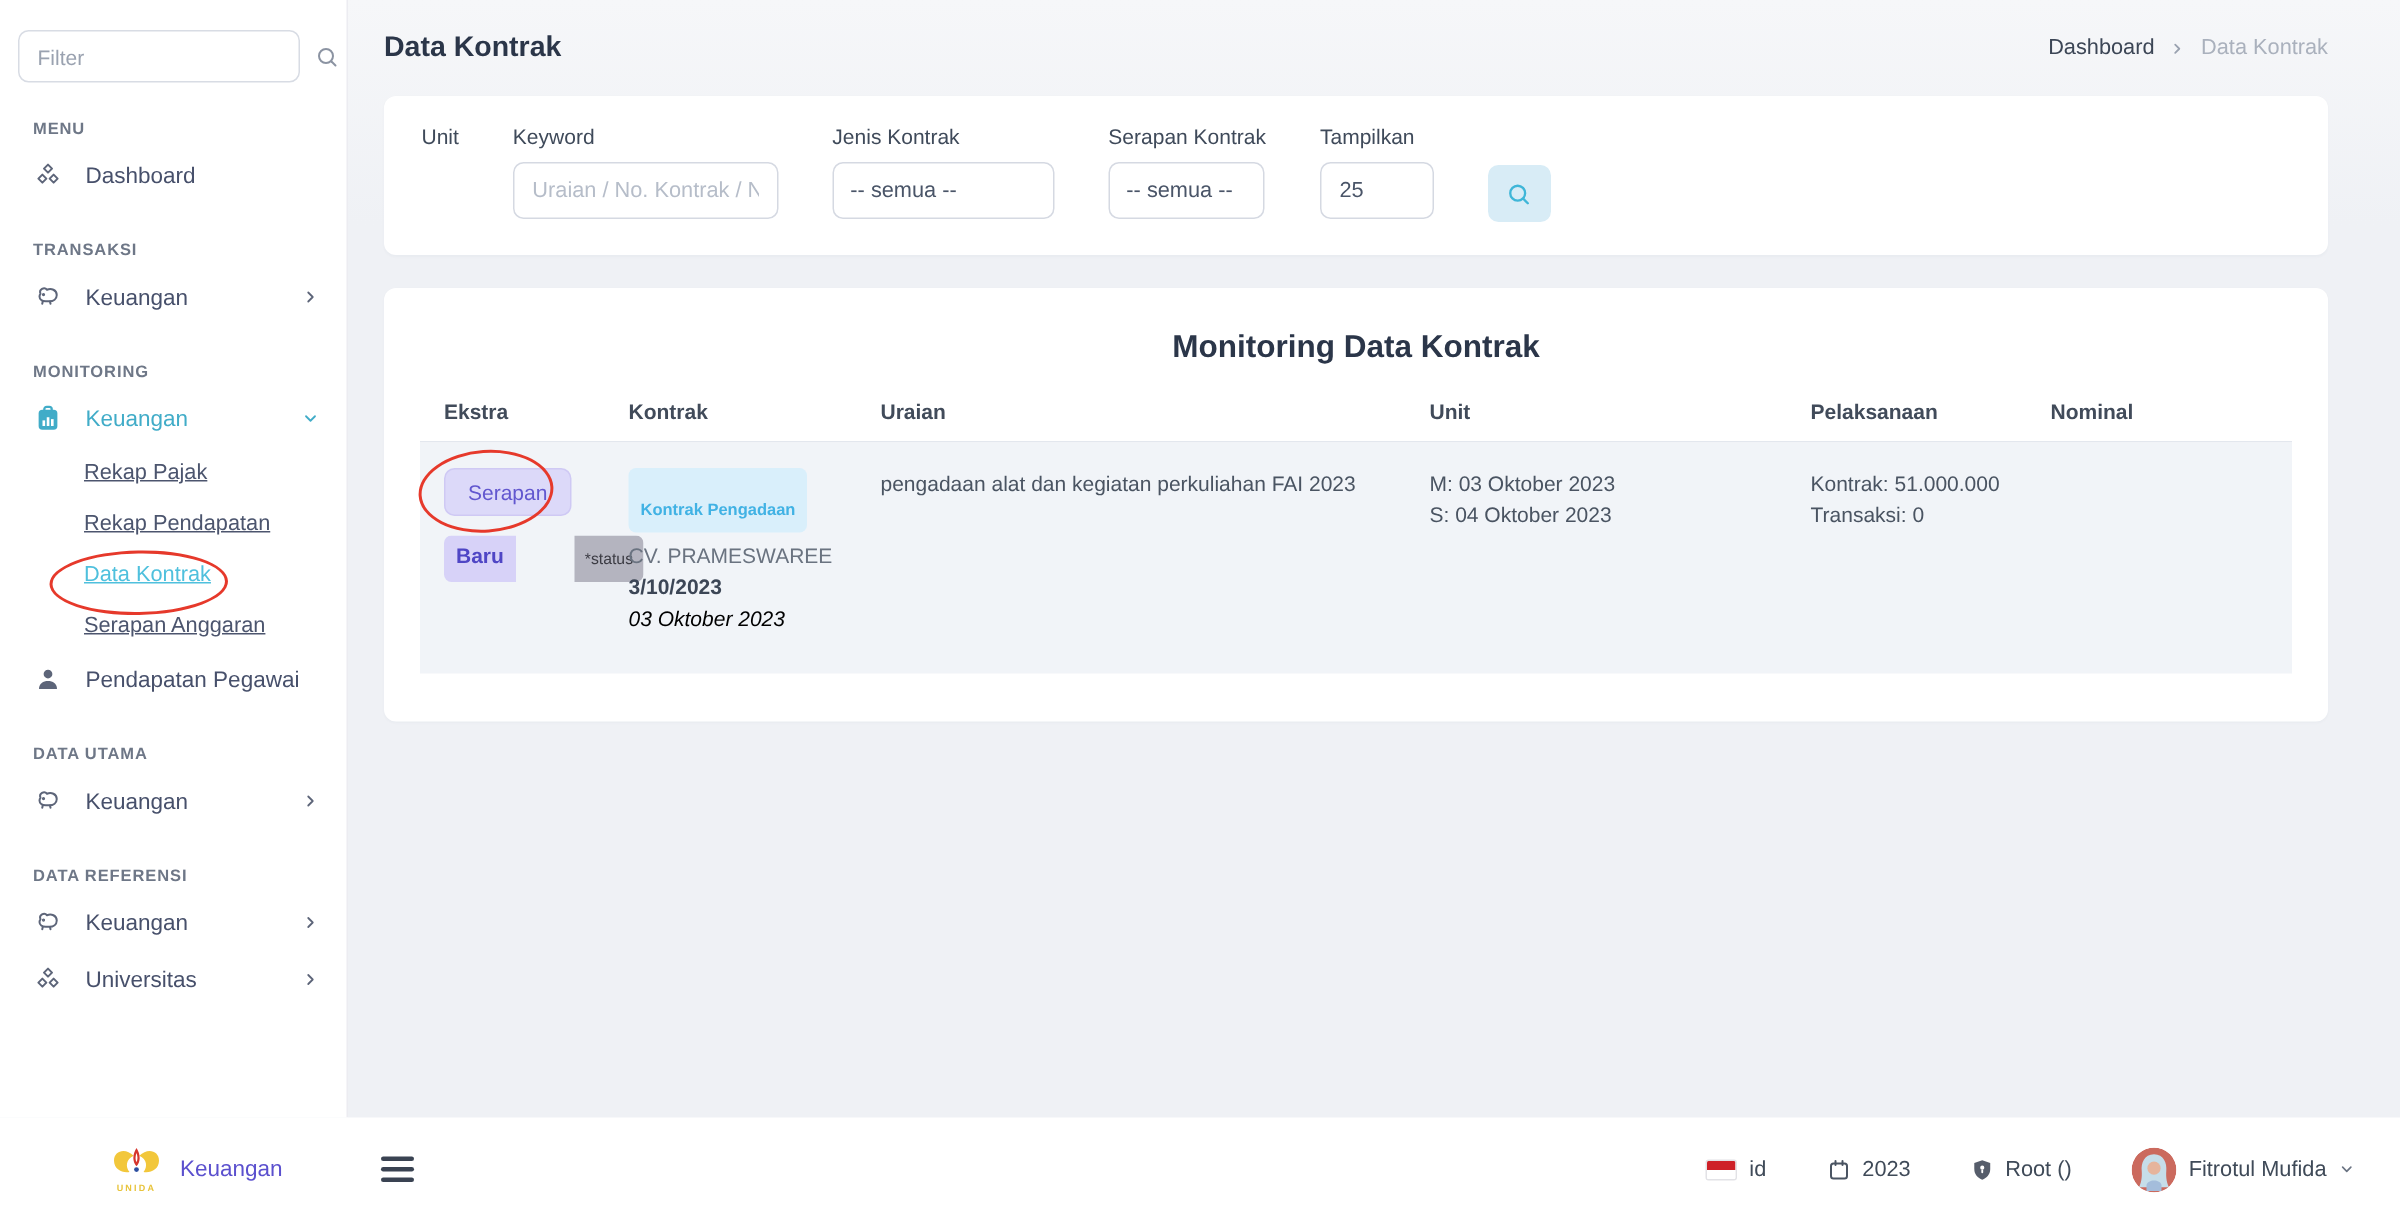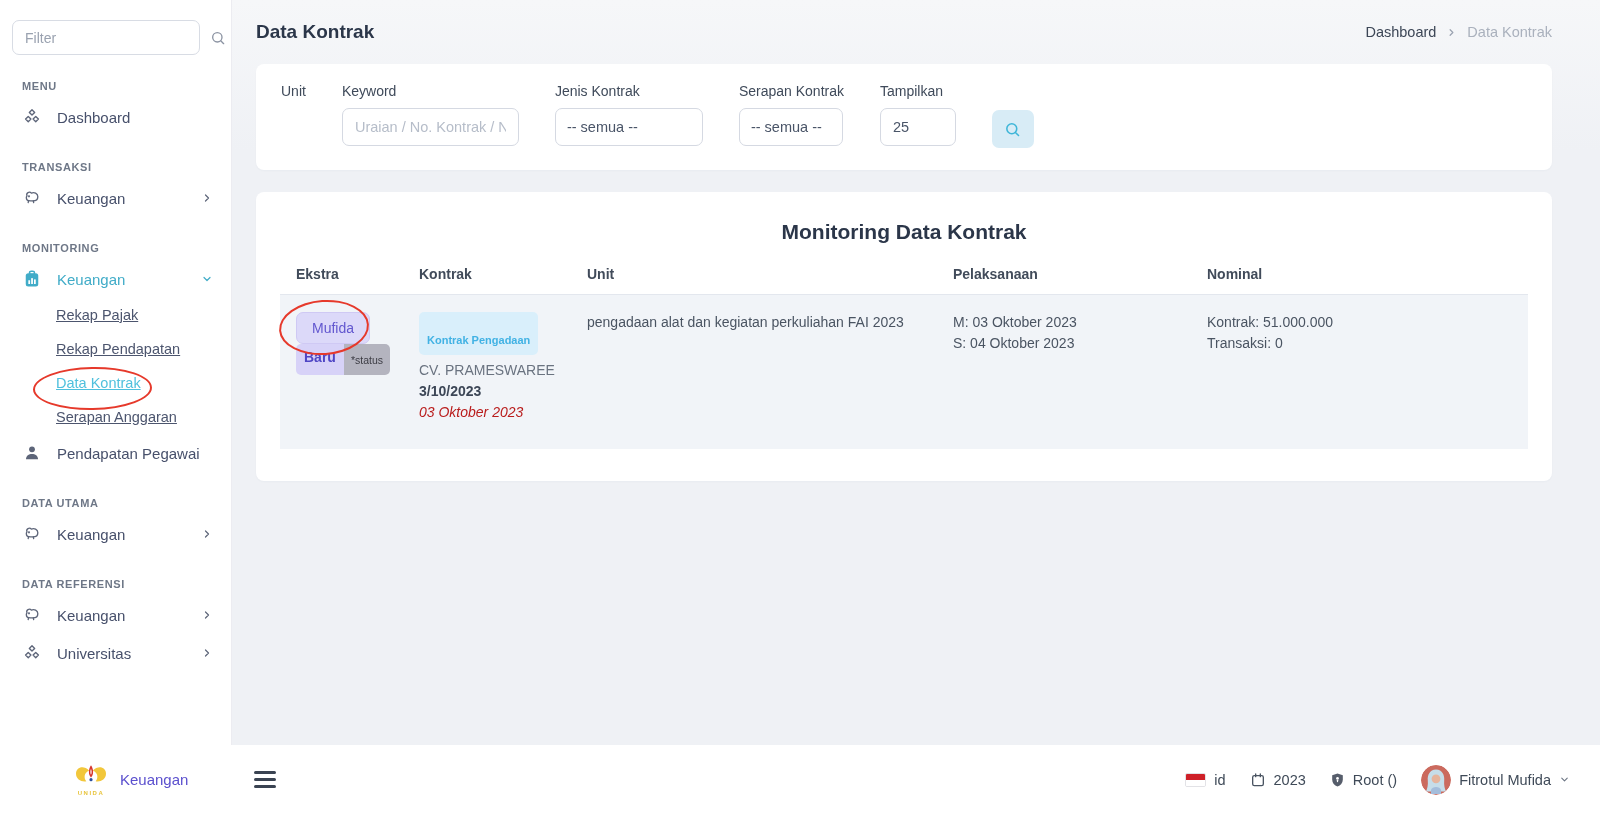--- a/index.html
+++ b/index.html
@@ -99,48 +99,48 @@
     padding:0 8px 12px 16px; font-size:14px; font-weight:bold; color:#414b5a;
   }
   .trow { background:#f1f4f8; }
   .trow > div { padding:17px 8px 26px 16px; font-size:14px; color:#4a5462; line-height:21px; }
 
   .detail-btn {
     display:inline-block; background:#dcd9f9; color:#6257cf; border:1px solid #cfc9f4;
     border-radius:7px; font-size:14px; padding:7px 15px; cursor:pointer;
     font-family:"Liberation Sans", sans-serif;
   }
-  .baru-badge { display:inline-flex; border-radius:5px; overflow:hidden; }
+  .baru-badge { display:inline-flex; margin-top:13px; border-radius:5px; overflow:hidden;gap:39px; }
   .baru-badge .b1 {
     background:#d7d2f8; color:#4f46c5; font-weight:bold; font-size:14px; padding:3px 8px 4px;
   }
   .baru-badge .b2 {
     background:#b4b4bf; color:#3c3c44; font-size:10.5px; padding:6px 7px 4px;
   }
   .jenis-badge {
     display:inline-block; background:#d9effb; color:#41b2e4; font-size:11px; font-weight:bold;
     padding:18px 8px 4px; border-radius:5px;
   }
   .vendor { color:#6a7380; margin-top:5px; }
   .tgl-bold { font-weight:bold; color:#3c4656; }
-  .tgl-italic { font-style:italic; color:#b91c1c; }
+  .tgl-italic { font-style:italic; color:#000000; }
   .pelaksana-lbl { font-style:italic; }
 
   
   .footer {
     position:absolute; left:0; bottom:0; width:1600px; height:69px; background:#fff;
     display:flex; align-items:center; padding:0 30px 0 70px;
   }
   .brand { display:flex; align-items:center; gap:8px; width:180px; }
   .emblem-wrap { display:flex; flex-direction:column; align-items:center; width:42px; }
   .brand-name { color:#5b50ce; font-size:15px; }
   .brand-sub { font-size:6px; font-weight:bold; color:#e8c43c; letter-spacing:1.5px; margin-top:-3px; }
   .hamburger { display:flex; flex-direction:column; gap:4.5px; cursor:pointer; padding:4px; }
   .hamburger span { display:block; width:22px; height:2.6px; background:#3a4352; border-radius:2px; }
-  .foot-right { margin-left:auto; display:flex; align-items:center; gap:24px; }
+  .foot-right { margin-left:auto; display:flex; align-items:center; gap:40px; }
   .foot-item { display:flex; align-items:center; gap:8px; font-size:14.5px; color:#3f4a58; cursor:pointer; }
   .flag { width:21px; height:14px; border:1px solid #e2e2e6; border-radius:2px; overflow:hidden; }
   .flag .red { height:50%; background:#ce2028; }
   .flag .white { height:50%; background:#fff; }
   .avatar { width:30px; height:30px; border-radius:50%; overflow:hidden; flex-shrink:0; }
 
   
   .annot {
     position:absolute; border:2.5px solid #e6392b; border-radius:50%;
     pointer-events:none; z-index:50;
@@ -325,27 +325,28 @@
             </svg>
         </span>
       </button>
     </div>
 
     <div class="table-card">
       <div class="table-title">Monitoring Data Kontrak</div>
       <div class="tgrid thead">
         <div>Ekstra</div>
         <div>Kontrak</div>
+        <div>Uraian</div>
         <div>Unit</div>
         <div>Pelaksanaan</div>
         <div>Nominal</div>
       </div>
       <div class="tgrid trow">
         <div>
-          <button class="detail-btn">Mufida</button>
+          <button class="detail-btn">Serapan</button>
           <br>
           <span class="baru-badge">
             <span class="b1">Baru</span>
             <span class="b2">*status</span>
           </span>
         </div>
         <div>
           <span class="jenis-badge">Kontrak Pengadaan</span>
           <div class="vendor">CV. PRAMESWAREE</div>
           <div class="tgl-bold">3/10/2023</div>

